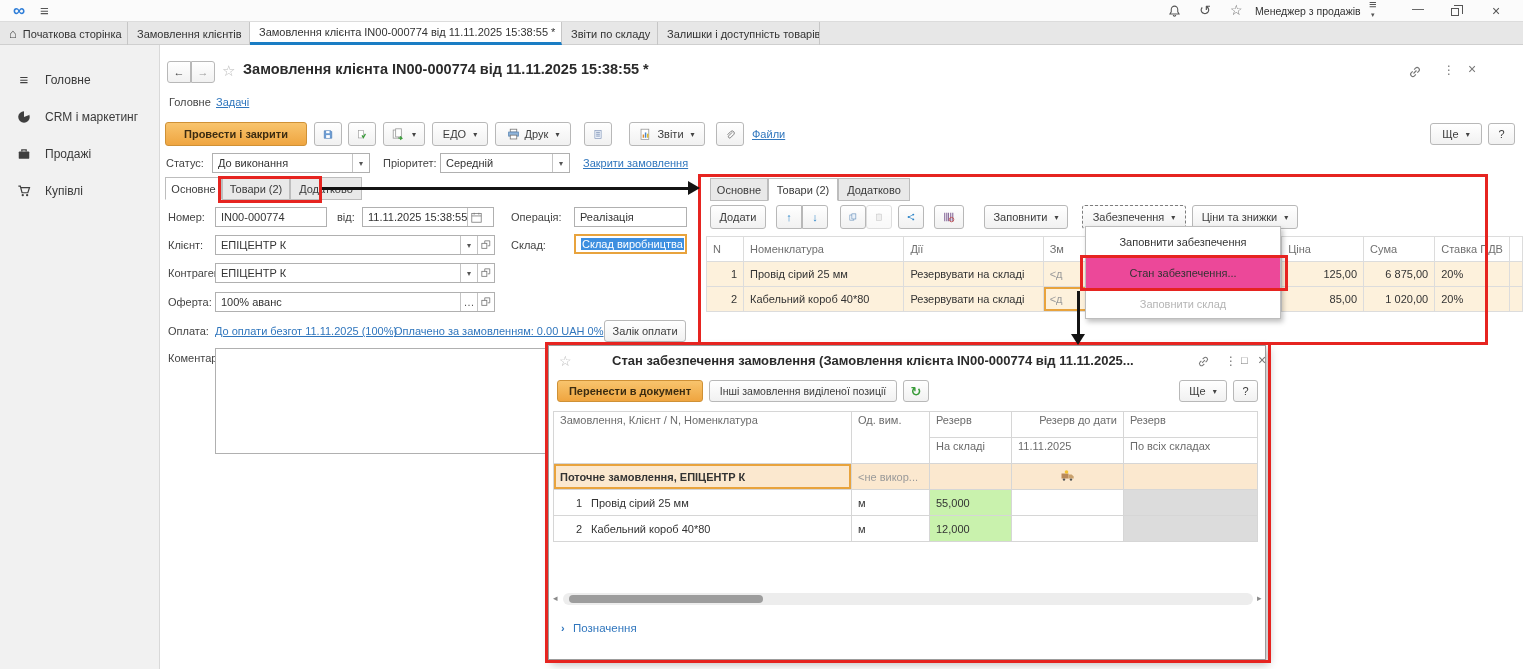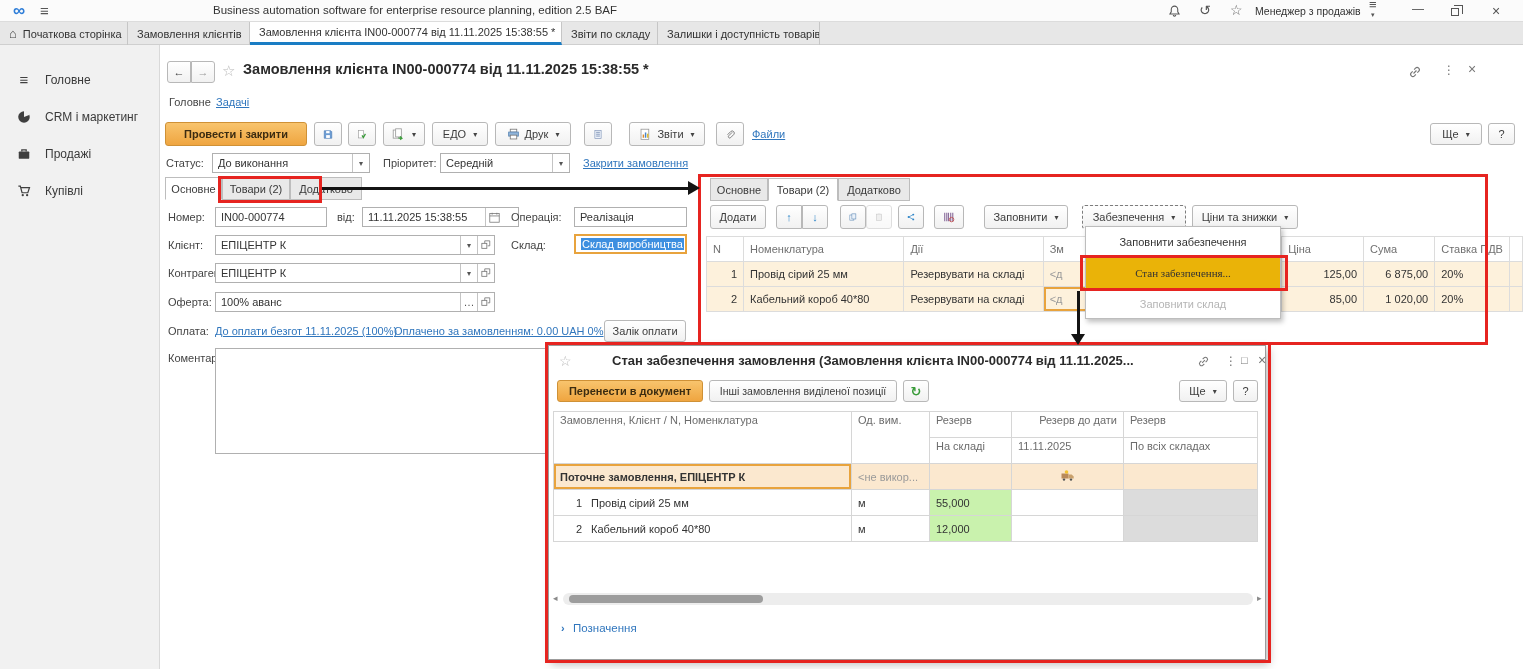--- a/index.html
+++ b/index.html
@@ -51,21 +51,21 @@
   .gtable td, .gtable th { border:1px solid #dcdcdc; height:25px; padding:0 6px; font-weight:normal; text-align:left; overflow:hidden; white-space:nowrap; }
   .gtable th { color:#707070; }
   .gtable .num { text-align:right; }
   .grow td { background:#fdf1dc; }
   .cell-sel { box-shadow:inset 0 0 0 2px #e8a33d; }
   .dimtx { color:#9a9a9a; }
 
   
   .menu { position:absolute; left:1085px; top:226px; width:196px; background:#fff; border:1px solid #bdbdbd; box-shadow:2px 3px 5px rgba(0,0,0,.25); z-index:5; }
   .mitem { height:29px; display:flex; align-items:center; justify-content:center; color:#333; }
-  .mitem.hot { background:#eab308; height:33px;font-family:Liberation Serif, serif; }
+  .mitem.hot { background:#ec4899; height:33px; }
   .mitem.off { color:#b5b5b5; }
 
   
   .swin { position:absolute; left:548px; top:345px; width:718px; height:315px; background:#fff; border:1px solid #9c9c9c; box-shadow:3px 4px 9px rgba(0,0,0,.28); z-index:6; }
   .swin-title { position:absolute; left:30px; top:7px; width:612px; font-size:13px; font-weight:bold; color:#2b2b2b; white-space:nowrap; overflow:hidden;margin-left:33px; }
   .stable { position:absolute; left:4px; top:65px; border-collapse:collapse; table-layout:fixed; }
   .stable td, .stable th { border:1px solid #d6d6d6; height:26px; padding:2px 6px; font-weight:normal; text-align:left; vertical-align:middle; overflow:hidden; white-space:nowrap; }
   .stable th { color:#6c6c6c; vertical-align:top; }
   .sgroup td { background:#fbe8cf; }
   .qty-green { background:#c9f2ad !important; text-align:right; padding-right:14px; }
@@ -87,21 +87,20 @@
   svg { display:block; }
 </style>
 </head>
 <body>
 
 <div id="screen">
 
   <div class="appbar">
     <span class="abs logo" style="left:13px;top:0">∞</span>
     <span class="abs hamb" style="left:40px;top:3px">≡</span>
-    <span class="abs apptitle" style="left:213px;top:4px">Business automation software for enterprise resource planning, edition 2.5 BAF</span>
     <span class="abs topico" style="left:1168px;top:4px">
       <svg width="13" height="14" viewBox="0 0 16 16">
           <path d="M8 2a4 4 0 0 0-4 4v3l-1.6 2.6h11.2L12 9V6a4 4 0 0 0-4-4z" fill="none" stroke="#555" stroke-width="1.3"></path>
           <path d="M6.5 12.8a1.5 1.5 0 0 0 3 0" fill="none" stroke="#555" stroke-width="1.3"></path>
         </svg>
     </span>
     <span class="abs topico" style="left:1199px;top:3px;font-size:14px">↺</span>
     <span class="abs topico" style="left:1230px;top:3px;font-size:14px;color:#666">☆</span>
     <span class="abs" style="left:1255px;top:5px;font-size:10.5px;color:#333">Менеджер з продажів</span>
     <span class="abs topico" style="left:1369px;top:1px;text-align:center;line-height:8px">≡<br><span style="font-size:7px">▾</span></span>
@@ -278,21 +277,21 @@
     </div>
   <div class="ftab" style="left:290px;top:177px;width:72px">
       <span>Додатково</span>
     </div>
 
   <span class="flabel" style="left:168px;top:211px">Номер:</span>
   <div class="finput" style="left:215px;top:207px;width:112px">
       <span>IN00-000774</span>
     </div>
   <span class="flabel" style="left:337px;top:211px">від:</span>
-  <div class="finput" style="left:362px;top:207px;width:157px;padding-right:16px">
+  <div class="finput" style="left:362px;top:207px;width:132px;padding-right:16px">
     <span style="flex:1">11.11.2025 15:38:55</span>
     <span class="fseg">
       <svg width="11" height="11" viewBox="0 0 14 14">
           <rect x="1" y="2" width="12" height="11" fill="#fff" stroke="#777"></rect>
           <path d="M1 5h12" stroke="#777"></path>
           <path d="M4 1v2.4M10 1v2.4" stroke="#777"></path>
         </svg>
     </span>
   </div>
   <span class="flabel" style="left:511px;top:211px">Операція:</span>

